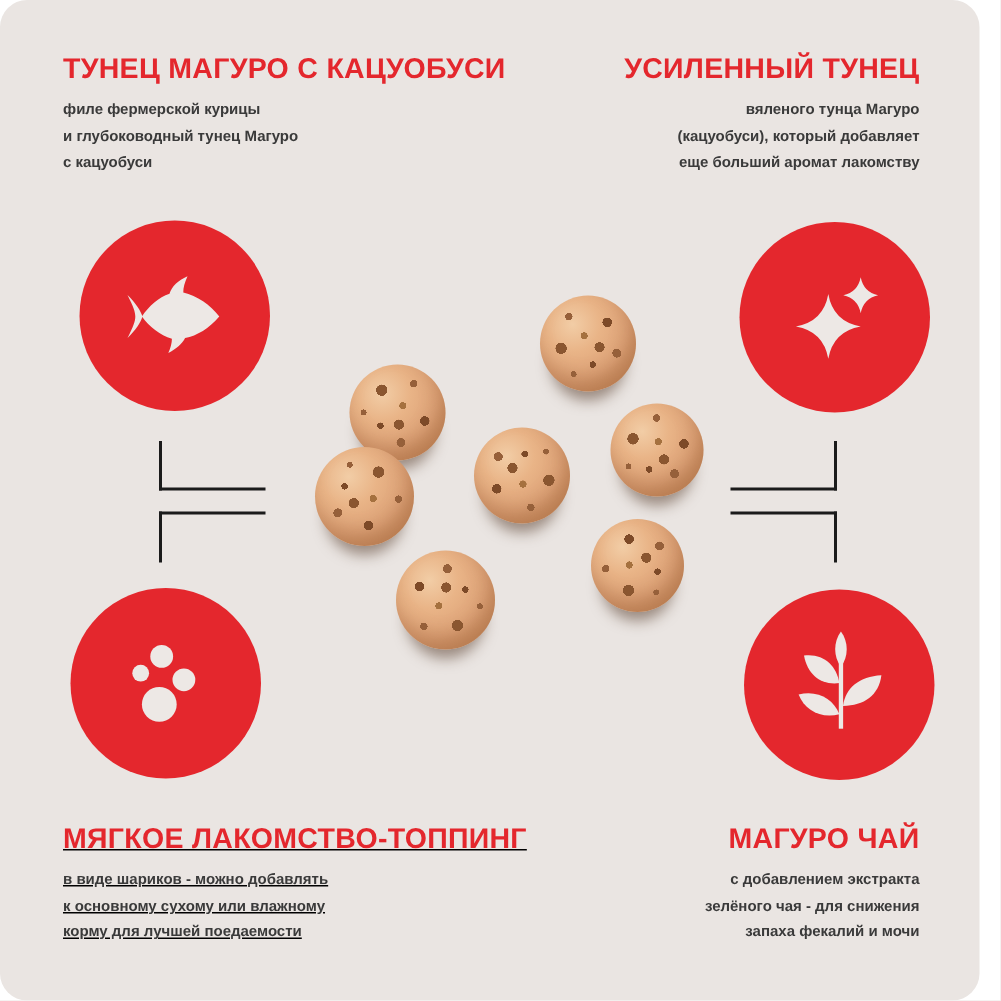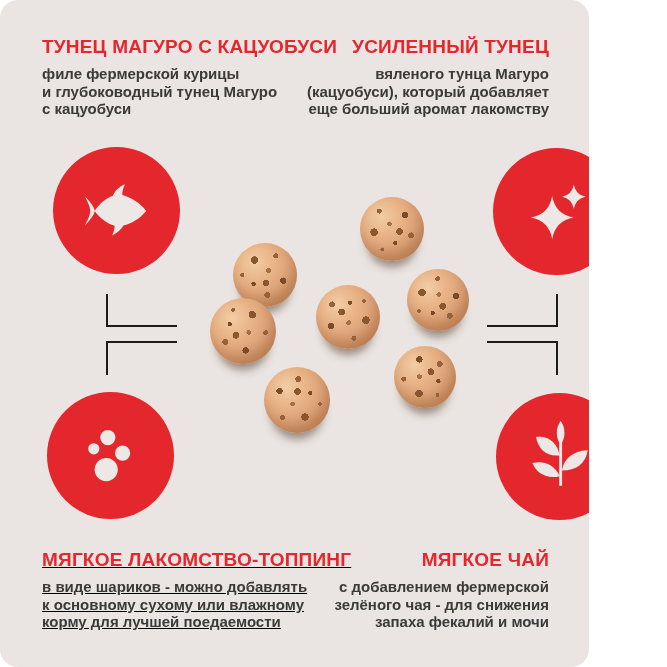--- a/index.html
+++ b/index.html
@@ -11,38 +11,38 @@
   *{box-sizing:border-box;}
   html,body{margin:0;padding:0;}
   body{
     width:667px;height:667px;
     background:#ffffff;
     font-family:"Liberation Sans","DejaVu Sans",sans-serif;
     position:relative;
   }
   .card{
     position:absolute;left:0;top:0;
-    width:589px;height:667px;
+    width:653px;height:667px;
     background:var(--card_bg);
     border-radius:18px;
     overflow:hidden;
   }
   
   .feature{position:absolute;width:330px;}
   .feature h2{
     margin:0 0 7px 0;
     font-size:19px;line-height:22px;
     font-weight:bold;
     letter-spacing:0.2px;
     color:var(--accent);
     white-space:nowrap;
   }
   .feature p{
     margin:0;
-    font-size:15px;line-height:17.6px;
+    font-size:10px;line-height:17.6px;
     font-weight:bold;
     color:var(--text);
     white-space:pre-line;
   }
   .pos-tl{left:42px;top:36px;text-align:left;}
   .pos-tr{right:40px;top:36px;text-align:right;}
   .pos-bl{left:42px;top:549px;text-align:left;text-decoration:underline;}
   .pos-br{right:40px;top:549px;text-align:right;}
 
   
@@ -123,22 +123,22 @@
   </section>
 
   <section class="feature pos-bl">
     <h2>МЯГКОЕ ЛАКОМСТВО-ТОППИНГ</h2>
     <p>в виде шариков - можно добавлять
 к основному сухому или влажному
 корму для лучшей поедаемости</p>
   </section>
 
   <section class="feature pos-br">
-    <h2>МЯГКОЕ ЧАЙ</h2>
-    <p>с добавлением фермерской
+    <h2>МАГУРО ЧАЙ</h2>
+    <p>с добавлением экстракта
 зелёного чая - для снижения
 запаха фекалий и мочи</p>
   </section>
 
   <div class="icon-circle circ-tl">
     <svg viewBox="0 0 100 100" aria-hidden="true">
       <path d="M10 32 C17 39 21 45 22.5 50 C21 55 17 61 10 68 C15 58 16.5 54 16.5 50 C16.5 46 15 42 10 32 Z"></path>
       <path d="M22 50 C28 41 36 34 45 31 C47 25 52 20 60 16.5 C57.5 22 56.5 26 56.5 30 C68 33 79 40 86.5 50 C78 60 68 66 58 68 C55.5 73 50.5 77 44 80.5 C46 76 47 72 47 68.5 C37 65.5 28 58.5 22 50 Z"></path>
     </svg>
   </div>

